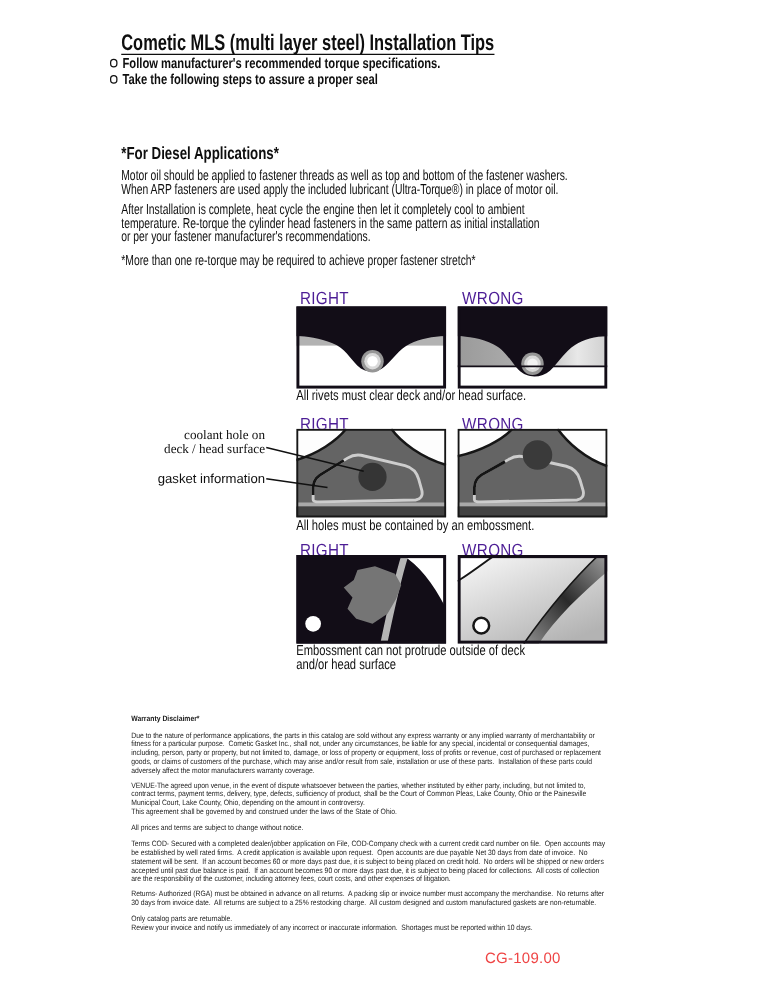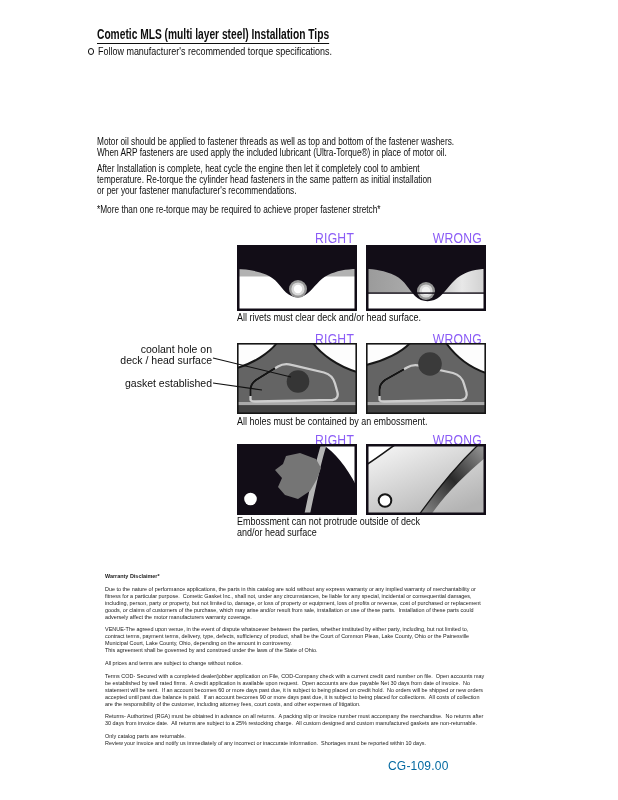--- a/index.html
+++ b/index.html
@@ -2,69 +2,75 @@
 <html><head>
 <meta charset="utf-8">
 <style>
   html,body{margin:0;padding:0;background:#e8e8e8;}
   .page{
     position:relative;width:618px;height:800px;background:#ffffff;
     font-family:"Liberation Sans",sans-serif;color:#0e0e0e;overflow:hidden;
   }
   .abs{position:absolute;}
   
-  .title{left:97px;top:26px;font-size:14px;font-weight:bold;line-height:16px;white-space:nowrap;}
+  .title{left:97px;top:26px;font-size:18px;font-weight:bold;line-height:16px;white-space:nowrap;}
   .title .in{display:inline-block;transform:scaleX(.73);transform-origin:0 0;
     border-bottom:1.6px solid #0e0e0e;padding-bottom:1px;}
   
   .bullets{left:88px;top:45px;font-size:11.5px;}
-  .brow{height:13px;line-height:13px;white-space:nowrap;}
+  .brow{height:13px;line-height:13px;white-space:nowrap;font-weight:bold;}
   .brow.sub{padding-left:25px;}
   .bm{display:inline-block;width:4.2px;height:4.2px;border:1.1px solid #111;border-radius:50%;
       margin:0 4px 1px 0;vertical-align:middle;}
   .bmf{display:inline-block;width:4.6px;height:4.6px;background:#111;border-radius:50%;
       margin:0 4px 1px 0;vertical-align:middle;}
   .bt{display:inline-block;transform:scaleX(.78);transform-origin:0 0;white-space:nowrap;}
   
   .h2{left:97px;top:115px;font-size:14px;font-weight:bold;line-height:15px;white-space:nowrap;}
   .h2 .in{display:inline-block;transform:scaleX(.76);transform-origin:0 0;}
   .para{font-size:11.5px;line-height:10.8px;white-space:pre;
         transform:scaleX(.72);transform-origin:0 0;}
   .p1{left:97px;top:136px;} .p2{left:97px;top:163px;} .pnote{left:97px;top:204px;}
   
-  .dlabel{width:120px;text-align:right;font-size:14px;line-height:14px;color:#8b5cf6;}
+  .dlabel{width:120px;text-align:left;font-size:14px;line-height:14px;color:#4c1d95;}
   .dlabel .in{display:inline-block;transform:scaleX(.87);transform-origin:50% 0;letter-spacing:.3px;}
   .cap{font-size:11.5px;line-height:10.8px;white-space:pre;
        transform:scaleX(.78);transform-origin:0 0;}
   .dimg{background:#fff;}
   .dimg svg{display:block;width:100%;height:100%;}
   
   .ann{width:117px;text-align:right;font-size:10.5px;line-height:10.8px;white-space:pre;color:#101010;}
   
   .warranty{left:105px;top:572px;width:560px;font-size:6.2px;line-height:7.05px;
             transform:scaleX(.88);transform-origin:0 0;color:#1a1a1a;}
   .warranty h3{margin:0;font-size:6.2px;line-height:7.05px;font-weight:bold;}
   .warranty p{margin:5.5px 0 0 0;white-space:pre;}
-  .footer{left:388px;top:759px;font-size:12px;letter-spacing:.2px;color:#0369a1;}
+  .footer{left:388px;top:759px;font-size:12px;letter-spacing:.2px;color:#ef4444;}
 </style>
 </head>
 <body>
 
 <div class="page">
 
   <div class="abs title">
     <span class="in">Cometic MLS (multi layer steel) Installation Tips</span>
   </div>
 
   <div class="abs bullets">
     <div class="brow">
       <span class="bm"></span><span class="bt">Follow manufacturer's recommended torque specifications.</span>
     </div>
-  </div>
-
+    <div class="brow">
+      <span class="bm"></span><span class="bt">Take the following steps to assure a proper seal</span>
+    </div>
+  </div>
+
+  <div class="abs h2">
+    <span class="in">*For Diesel Applications*</span>
+  </div>
   <div class="abs para p1">Motor oil should be applied to fastener threads as well as top and bottom of the fastener washers.
 When ARP fasteners are used apply the included lubricant (Ultra-Torque®) in place of motor oil.</div>
   <div class="abs para p2">After Installation is complete, heat cycle the engine then let it completely cool to ambient
 temperature. Re-torque the cylinder head fasteners in the same pattern as initial installation
 or per your fastener manufacturer's recommendations.</div>
   <div class="abs para pnote">*More than one re-torque may be required to achieve proper fastener stretch*</div>
 
   <div class="abs dlabel" style="left:237px;top:231px;"><span class="in">RIGHT</span></div>
   <div class="abs dlabel" style="left:366px;top:231px;"><span class="in">WRONG</span></div>
 
@@ -131,23 +137,23 @@
       <path d="M120,0 L80,0 C88,11 102,24 120,30 Z" fill="#fdfdfd"></path>
       <path d="M80,0 C88,11 102,24 120,30" fill="none" stroke="#161616" stroke-width="2"></path>
       <path d="M13.5,56.5 L13.5,47 C13.5,43 15.5,39.5 19,37 L41,24.5 C45,22 50,21.5 54.5,22.8 L87,30 C92.5,31.5 96.5,35.5 98,41 L100.5,49.5 C101.5,53.5 99.5,56.5 95.5,57 L18.5,58.5 C15.5,58.5 13.5,58.2 13.5,56.5 Z" fill="none" stroke="#cdcdcd" stroke-width="2.3"></path>
       <path d="M13.5,53 L13.5,47 C13.5,43 15.5,39.5 19,37 L38,26.3" fill="none" stroke="#151515" stroke-width="2.3"></path>
       <circle cx="64" cy="21" r="11.8" fill="#3a3a3a"></circle>
       <rect x="0.8" y="0.8" width="118.4" height="69.4" fill="none" stroke="#161616" stroke-width="1.6"></rect>
     </svg>
   </div>
   <div class="abs cap" style="left:237px;top:416px;">All holes must be contained by an embossment.</div>
 
-  <div class="abs ann" style="left:95px;top:344px;">coolant hole on
+  <div class="abs ann" style="left:95px;top:344px;font-family:Liberation Serif, serif;">coolant hole on
 deck / head surface</div>
-  <div class="abs ann" style="left:95px;top:378px;">gasket established</div>
+  <div class="abs ann" style="left:95px;top:378px;">gasket information</div>
   <svg class="abs" style="left:205px;top:350px;" width="100" height="48">
     <line x1="8" y1="8" x2="86" y2="27" stroke="#111111" stroke-width="1.1"></line>
     <line x1="8" y1="33" x2="57" y2="40" stroke="#111111" stroke-width="1.1"></line>
   </svg>
 
   <div class="abs dlabel" style="left:237px;top:433px;"><span class="in">RIGHT</span></div>
   <div class="abs dlabel" style="left:366px;top:433px;"><span class="in">WRONG</span></div>
 
   <div class="abs dimg" style="left:237px;top:444px;width:120px;height:71px;">
     <svg viewBox="0 0 120 71">

